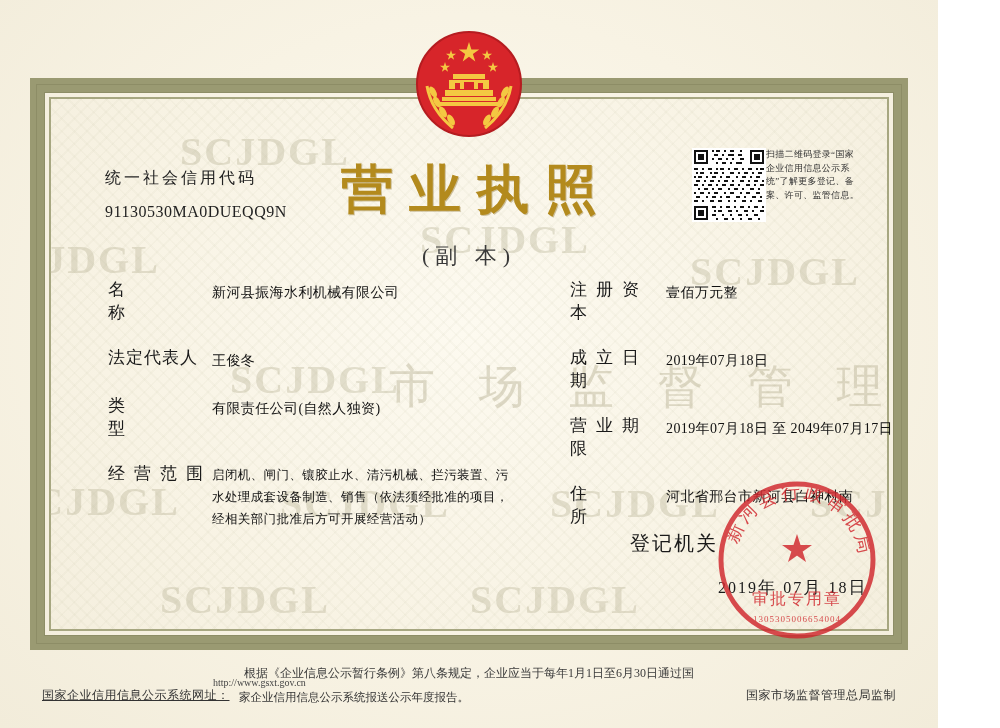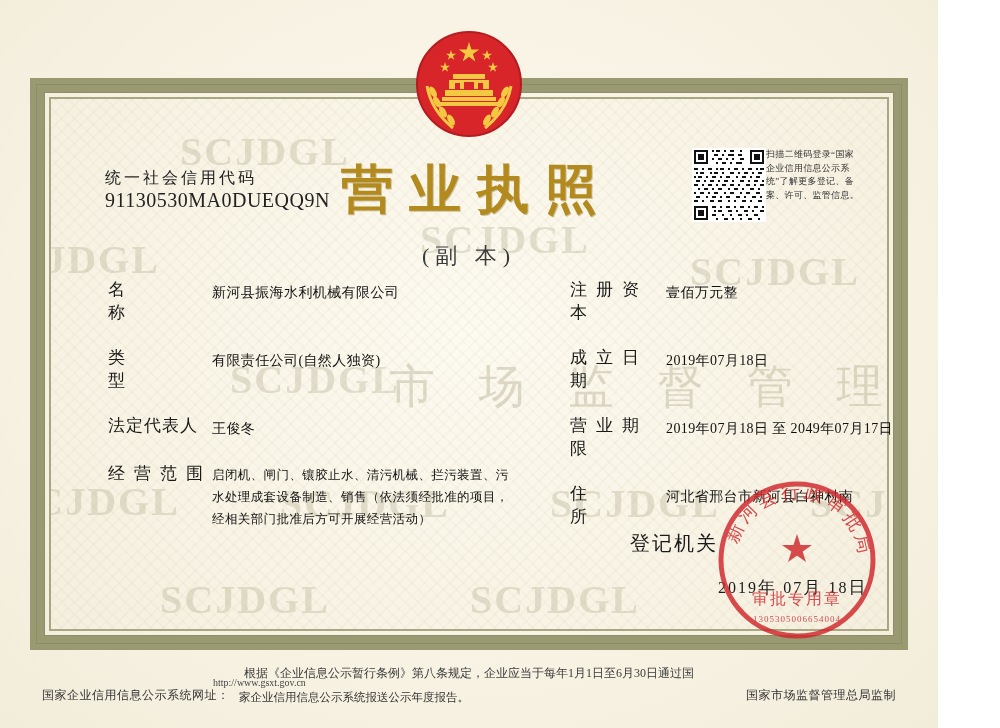--- a/index.html
+++ b/index.html
@@ -130,23 +130,23 @@
     top: 168px;
     z-index: 5;
   }
   .code-label {
     font-family: "Liberation Serif", serif;
     font-size: 16px;
     letter-spacing: 3px;
     color: #222;
   }
   .code-value {
-    margin-top: 0;
-    font-family: "Liberation Serif", serif;
-    font-size: 20px;
+    margin-top: 14px;
+    font-family: "Liberation Serif", serif;
+    font-size: 16px;
     letter-spacing: 0.5px;
     color: #222;
   }
   
   .qr-block {
     position: absolute;
     right: 76px;
     top: 148px;
     z-index: 5;
     display: flex;
@@ -243,20 +243,21 @@
   }
   
   .footer-left {
     position: absolute;
     left: 42px;
     bottom: 24px;
     font-family: "Liberation Serif", serif;
     font-size: 12px;
     color: #333;
     letter-spacing: 0.5px;
+    text-decoration: underline;
   }
   .footer-right {
     position: absolute;
     right: 42px;
     bottom: 24px;
     font-family: "Liberation Serif", serif;
     font-size: 12px;
     color: #333;
     letter-spacing: 0.5px;
   }
@@ -522,26 +523,26 @@
     <div class="qr-text">扫描二维码登录“国家企业信用信息公示系统”了解更多登记、备案、许可、监管信息。</div>
   </div>
 
   <div class="fields">
     <div class="col-left">
       <div class="row">
         <div class="lbl sp3">名　　称</div>
         <div class="val">新河县振海水利机械有限公司</div>
       </div>
       <div class="row">
+        <div class="lbl">法定代表人</div>
+        <div class="val">王俊冬</div>
+      </div>
+      <div class="row">
         <div class="lbl sp3">类　　型</div>
         <div class="val">有限责任公司(自然人独资)</div>
-      </div>
-      <div class="row">
-        <div class="lbl">法定代表人</div>
-        <div class="val">王俊冬</div>
       </div>
       <div class="row">
         <div class="lbl sp2">经营范围</div>
         <div class="val small" style="width:300px;">启闭机、闸门、镶胶止水、清污机械、拦污装置、污水处理成套设备制造、销售（依法须经批准的项目，经相关部门批准后方可开展经营活动）</div>
       </div>
     </div>
 
     <div class="col-right">
       <div class="row row-right">
         <div class="lbl sp2">注册资本</div>

